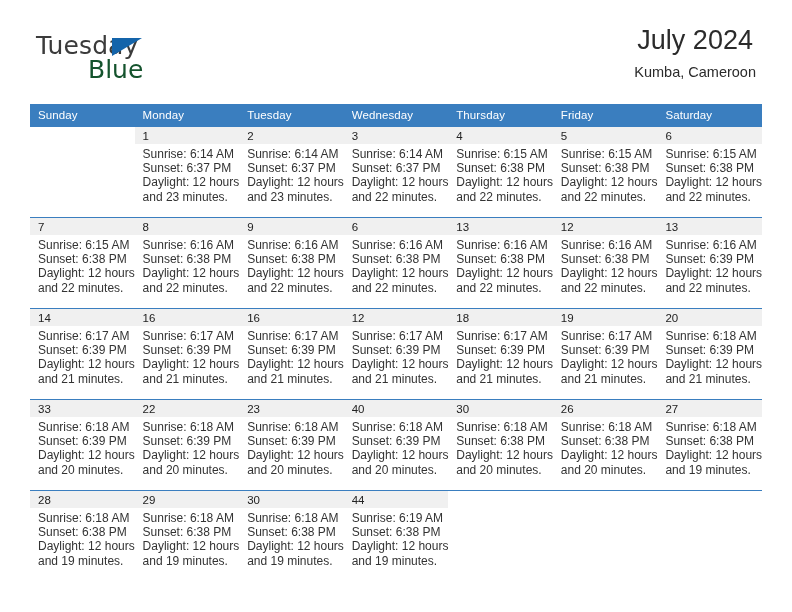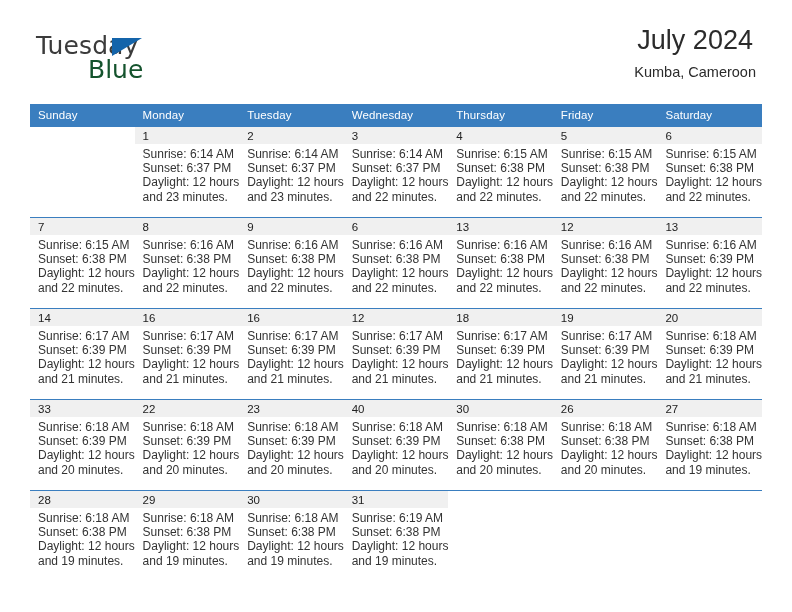--- a/index.html
+++ b/index.html
@@ -548,21 +548,21 @@
               <div class="details">
                 <div>Sunrise: 6:18 AM</div>
                 <div>Sunset: 6:38 PM</div>
                 <div>Daylight: 12 hours</div>
                 <div>and 19 minutes.</div>
               </div>
             </div>
           </td>
           <td>
             <div class="daycell">
-              <div class="daynum-band">31</div>
+              <div class="daynum-band">44</div>
               <div class="details">
                 <div>Sunrise: 6:19 AM</div>
                 <div>Sunset: 6:38 PM</div>
                 <div>Daylight: 12 hours</div>
                 <div>and 19 minutes.</div>
               </div>
             </div>
           </td>
           <td>
             <div class="daycell blank">

